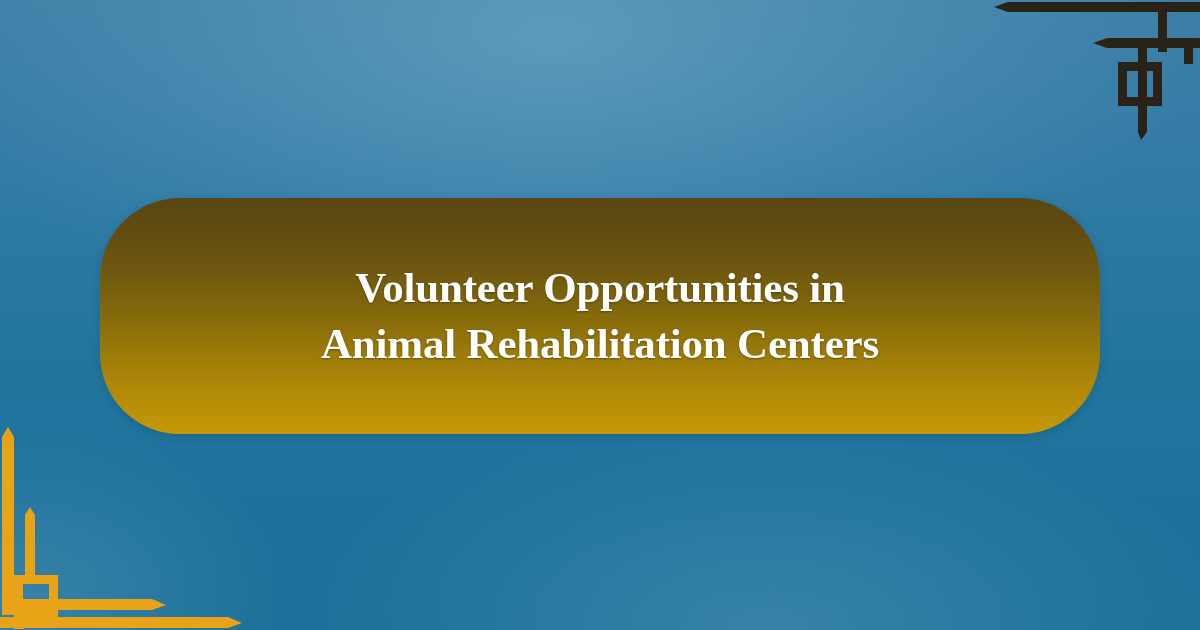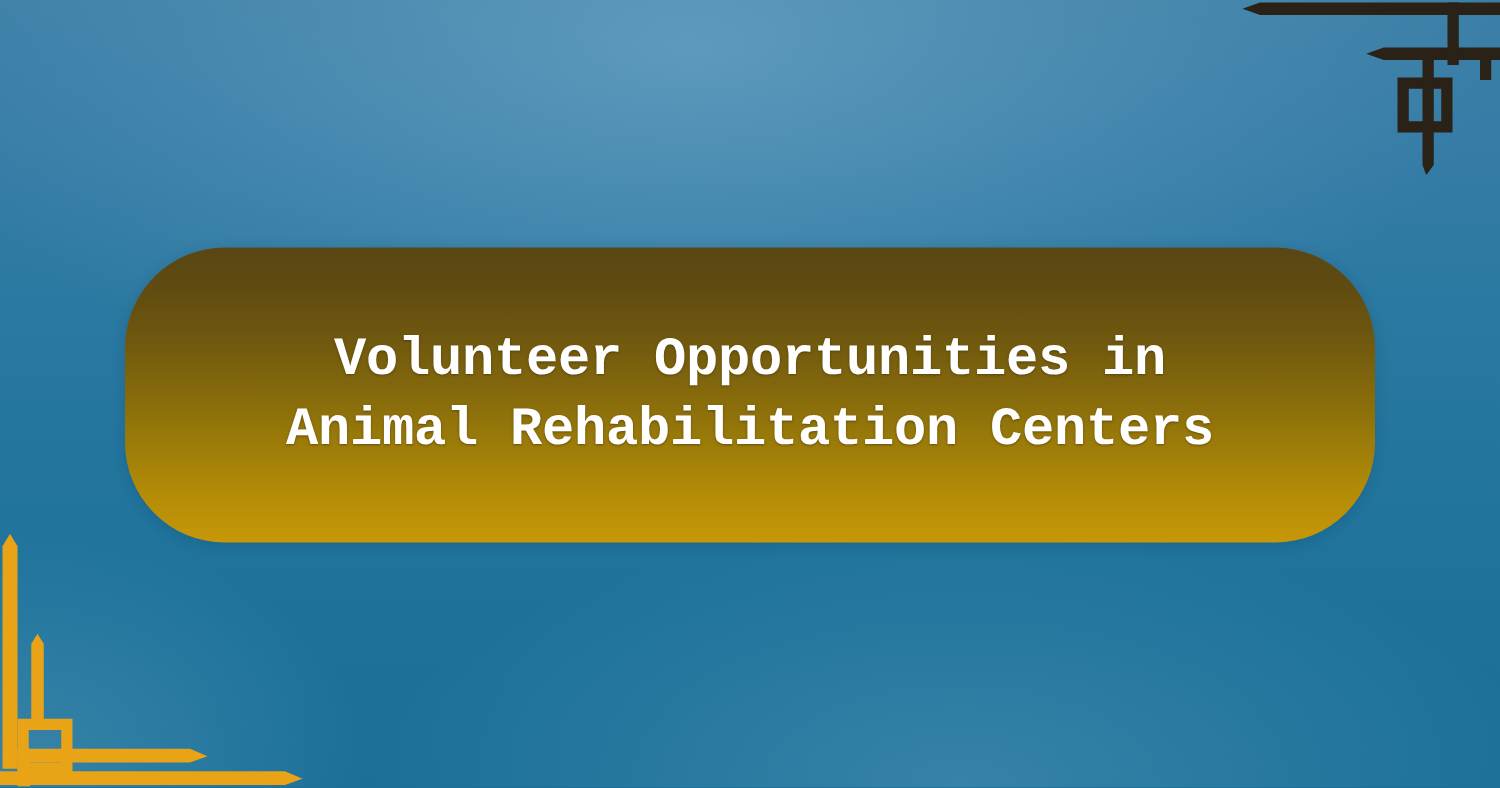--- a/index.html
+++ b/index.html
@@ -94,21 +94,21 @@
     align-items: center;
     justify-content: center;
   }
 
   .title-text {
     margin: 0;
     padding: 0 70px;
     width: 100%;
     text-align: center;
     color: #ffffff;
-    font-family: Liberation Mono, monospace;
+    font-family: Liberation Serif, serif;
     font-size: 43px;
     font-weight: 700;
     line-height: 1.30;
     letter-spacing: -0.2px;
     text-shadow: 0 1px 2px rgba(40,28,0,0.45);
     white-space: pre-line;
   }
 </style>
 </head>
 <body>

